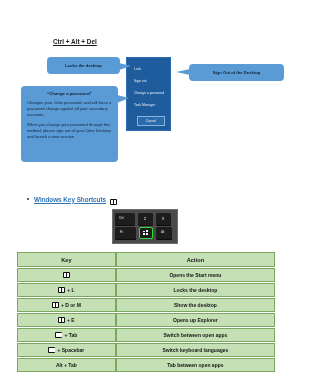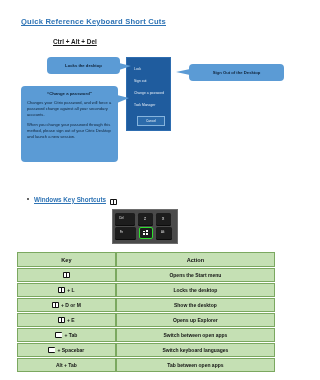--- a/index.html
+++ b/index.html
@@ -138,21 +138,20 @@
   .winbadge i.a{left:1px;top:1px;width:2.2px;height:1.8px;}
   .winbadge i.b{left:3.8px;top:.8px;width:2.4px;height:2px;}
   .winbadge i.c{left:1px;top:3.3px;width:2.2px;height:1.8px;}
   .winbadge i.d{left:3.8px;top:3.1px;width:2.4px;height:2px;}
 </style>
 </head>
 <body>
 
 <div class="page">
 
-  <div class="doc-title">Quick Reference Keyboard Short Cuts</div>
   <div class="sub-title">Ctrl + Alt + Del</div>
 
   <div class="cad-panel">
     <div class="cad-item i0">Lock</div>
     <div class="cad-item i1">Sign out</div>
     <div class="cad-item i2">Change a password</div>
     <div class="cad-item i3">Task Manager</div>
     <div class="cad-cancel">Cancel</div>
   </div>
 

